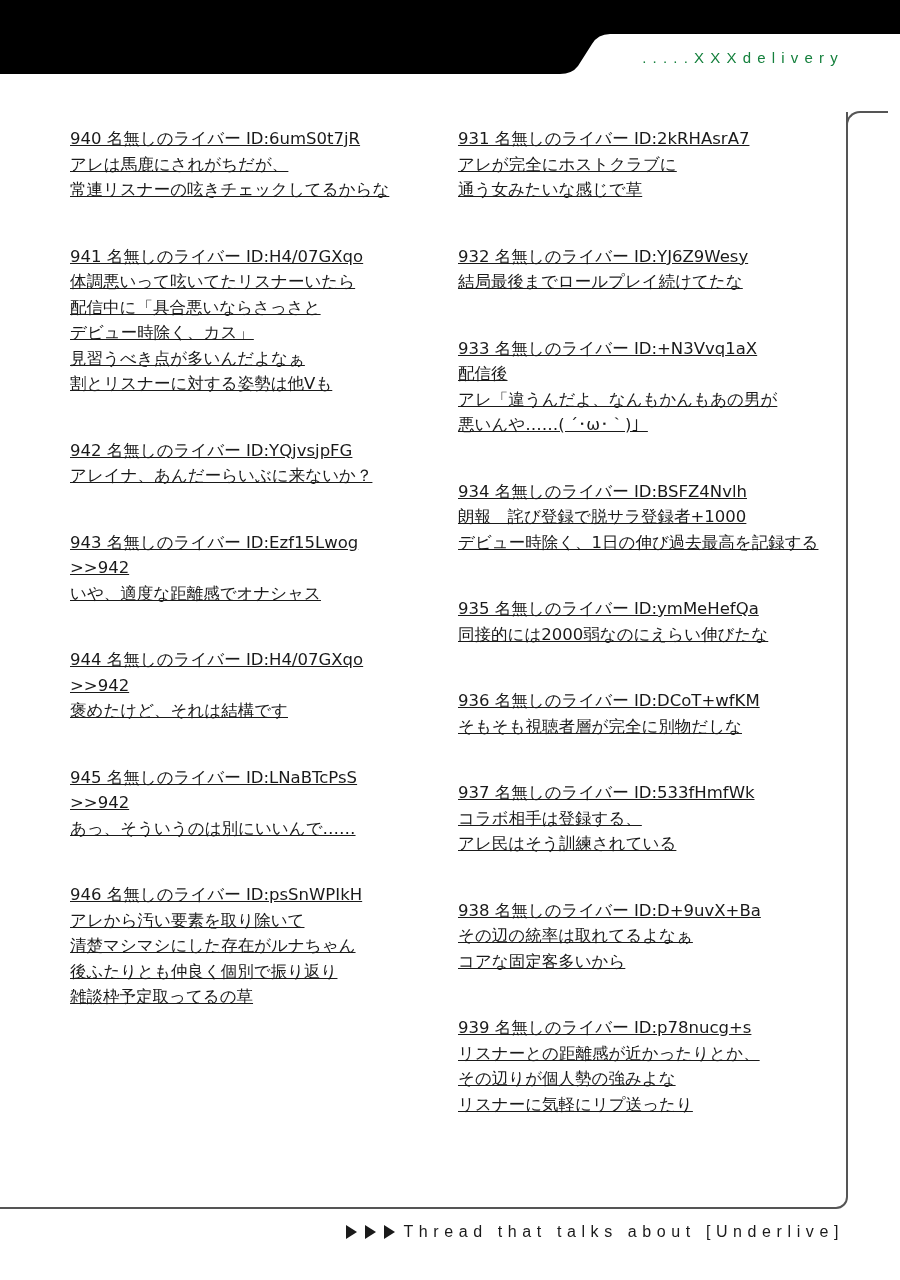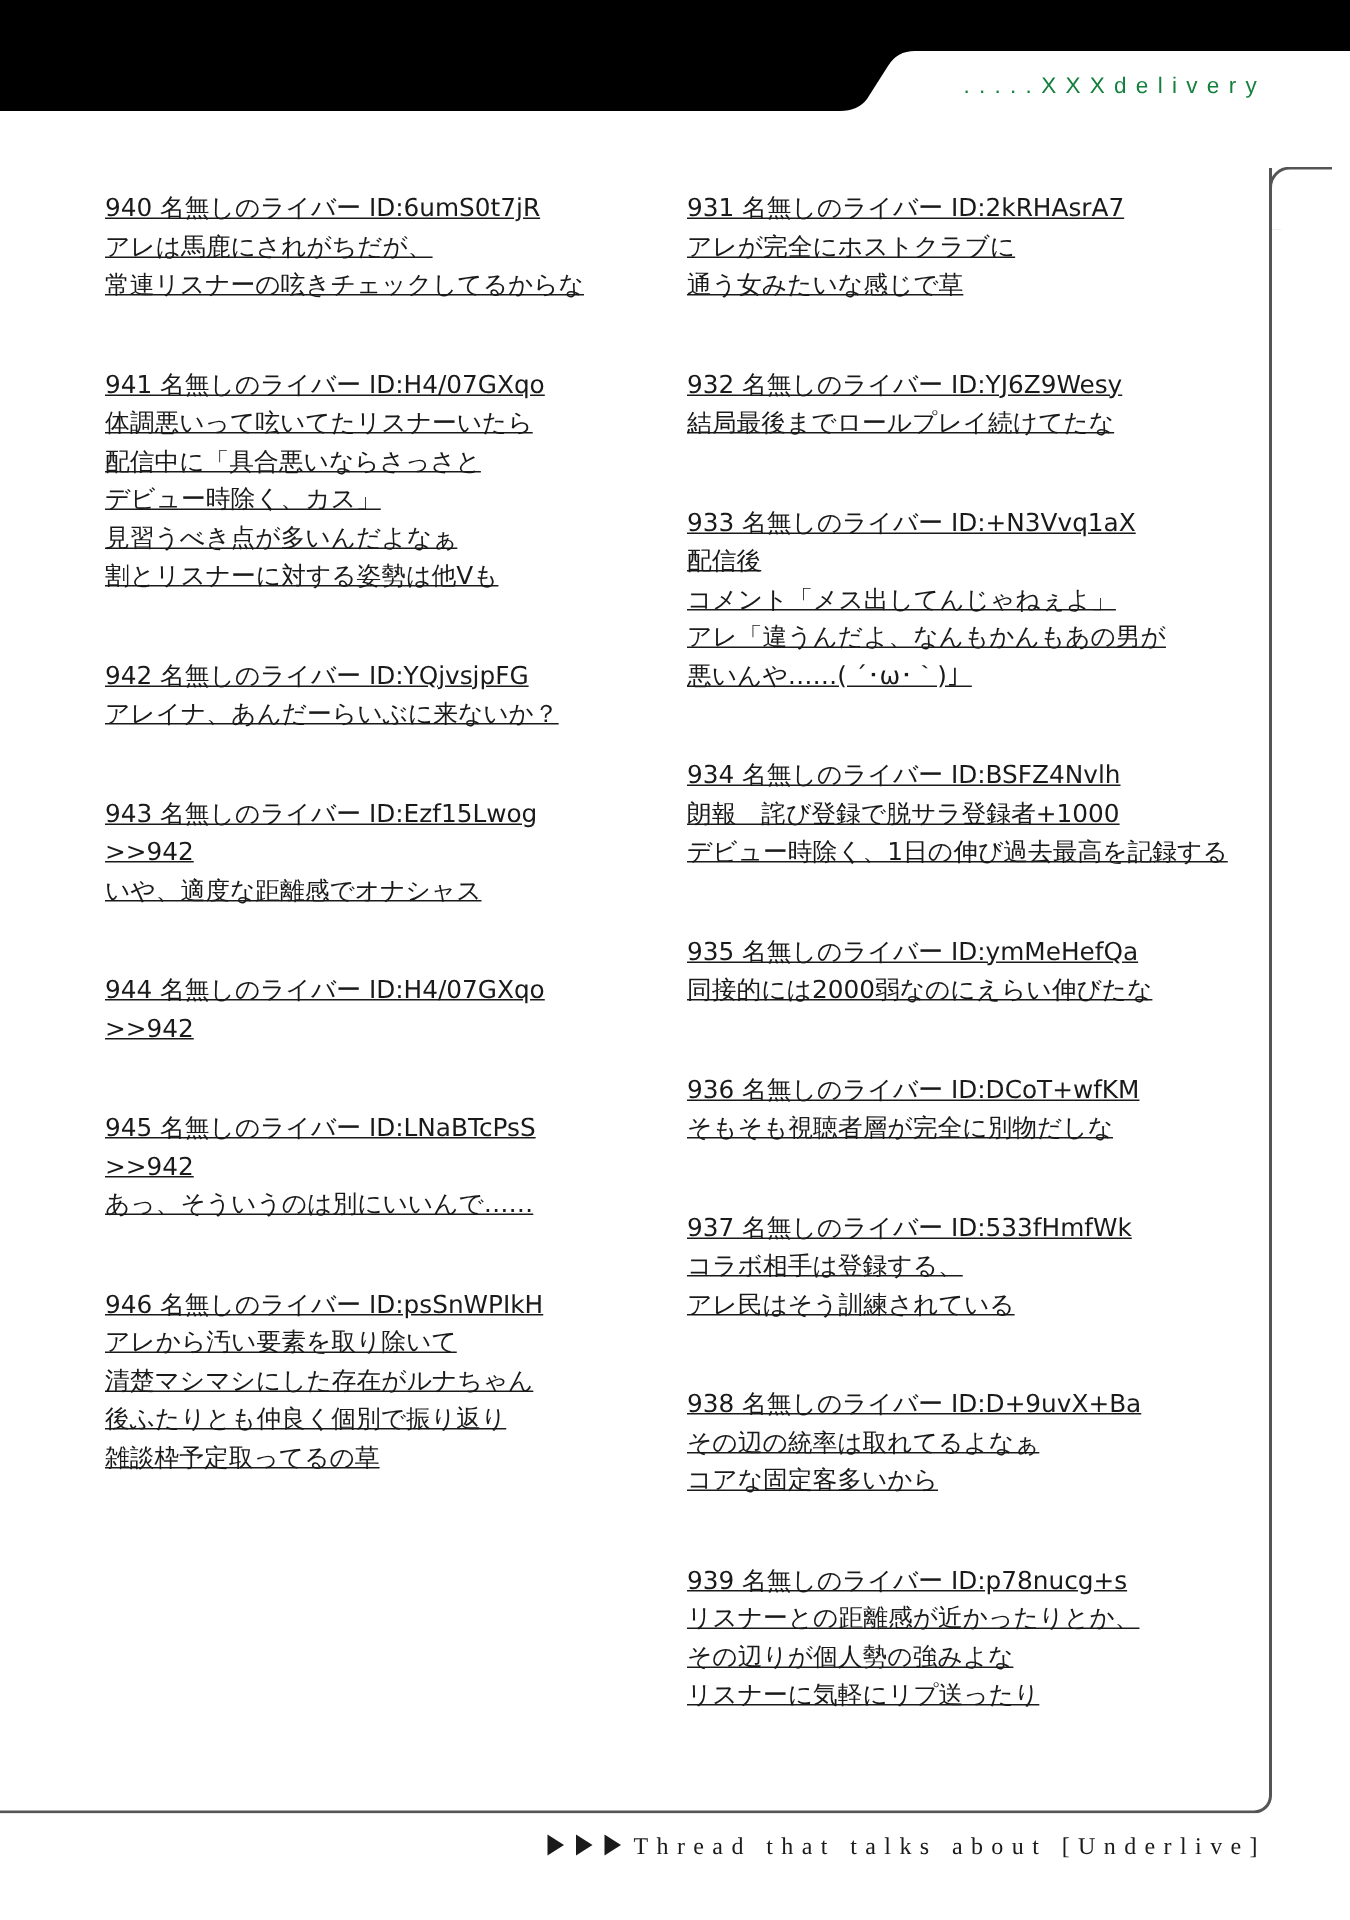--- a/index.html
+++ b/index.html
@@ -13,50 +13,50 @@
       border-bottom-right-radius: 12px; }
     .frame-top-mask { position: absolute; left: 0; top: 100px; width: 846px; height: 20px; background: #fff; }
     .frame-corner { position: absolute; left: 846px; top: 111px; width: 40px; height: 40px;
       border-left: 2px solid #555; border-top: 2px solid #555; border-top-left-radius: 14px; }
     .col { position: absolute; top: 126px; }
     .col.left { left: 70px; width: 370px; }
     .col.right { left: 458px; width: 385px; }
     .post { font-size: 16.5px; line-height: 25.5px; white-space: pre; margin-bottom: 41px; text-decoration: underline; }
     .post-head { display: block; }
     .post-line { display: block; }
-    .footer { position: absolute; right: 56px; top: 1223px; font-family: Liberation Serif, serif;
-      font-size: 16px; letter-spacing: 5.6px; color: #1a1a1a; display: flex; }
+    .footer { position: absolute; right: 56px; top: 1223px; font-family: Liberation Sans, sans-serif;
+      font-size: 16px; letter-spacing: 5.6px; color: #1a1a1a; display: flex; align-items: center; }
     .tri { display: inline-block; width: 0; height: 0; border-top: 7px solid transparent;
       border-bottom: 7px solid transparent; border-left: 11px solid #1a1a1a; margin-right: 8px; }
   </style>
 </head>
 <body>
 
 <svg class="header-black" width="900" height="75" viewBox="0 0 900 75">
   <path d="M0,0 H900 V34 H610 Q598,34 592,44 L578,66 Q572,74 560,74 H0 Z" fill="#000"></path>
 </svg>
 <div class="header-title">.....XXXdelivery</div>
 
 <div class="frame"></div>
 <div class="frame-top-mask"></div>
 <div class="frame-corner"></div>
 
 <div class="col left" id="leftCol">
     <div class="post"><span class="post-head">940 名無しのライバー ID:6umS0t7jR</span><span class="post-line">アレは馬鹿にされがちだが、</span><span class="post-line">常連リスナーの呟きチェックしてるからな</span></div>
     <div class="post"><span class="post-head">941 名無しのライバー ID:H4/07GXqo</span><span class="post-line">体調悪いって呟いてたリスナーいたら</span><span class="post-line">配信中に「具合悪いならさっさと</span><span class="post-line">デビュー時除く、カス」</span><span class="post-line">見習うべき点が多いんだよなぁ</span><span class="post-line">割とリスナーに対する姿勢は他Vも</span></div>
     <div class="post"><span class="post-head">942 名無しのライバー ID:YQjvsjpFG</span><span class="post-line">アレイナ、あんだーらいぶに来ないか？</span></div>
     <div class="post"><span class="post-head">943 名無しのライバー ID:Ezf15Lwog</span><span class="post-line">&gt;&gt;942</span><span class="post-line">いや、適度な距離感でオナシャス</span></div>
-    <div class="post"><span class="post-head">944 名無しのライバー ID:H4/07GXqo</span><span class="post-line">&gt;&gt;942</span></div>
+    <div class="post"><span class="post-head">944 名無しのライバー ID:H4/07GXqo</span><span class="post-line">&gt;&gt;942</span><span class="post-line">褒めたけど、それは結構です</span></div>
     <div class="post"><span class="post-head">945 名無しのライバー ID:LNaBTcPsS</span><span class="post-line">&gt;&gt;942</span><span class="post-line">あっ、そういうのは別にいいんで……</span></div>
     <div class="post"><span class="post-head">946 名無しのライバー ID:psSnWPIkH</span><span class="post-line">アレから汚い要素を取り除いて</span><span class="post-line">清楚マシマシにした存在がルナちゃん</span><span class="post-line">後ふたりとも仲良く個別で振り返り</span><span class="post-line">雑談枠予定取ってるの草</span></div>
   </div>
 <div class="col right" id="rightCol">
     <div class="post"><span class="post-head">931 名無しのライバー ID:2kRHAsrA7</span><span class="post-line">アレが完全にホストクラブに</span><span class="post-line">通う女みたいな感じで草</span></div>
     <div class="post"><span class="post-head">932 名無しのライバー ID:YJ6Z9Wesy</span><span class="post-line">結局最後までロールプレイ続けてたな</span></div>
-    <div class="post"><span class="post-head">933 名無しのライバー ID:+N3Vvq1aX</span><span class="post-line">配信後</span><span class="post-line">コメント「メス出してんじゃねぇよ」</span><span class="post-line">アレ「違うんだよ、なんもかんもあの男が</span><span class="post-line">悪いんや……( ´･ω･｀)」</span></div>
+    <div class="post"><span class="post-head">933 名無しのライバー ID:+N3Vvq1aX</span><span class="post-line">配信後</span><span class="post-line">アレ「違うんだよ、なんもかんもあの男が</span><span class="post-line">悪いんや……( ´･ω･｀)」</span></div>
     <div class="post"><span class="post-head">934 名無しのライバー ID:BSFZ4Nvlh</span><span class="post-line">朗報　詫び登録で脱サラ登録者+1000</span><span class="post-line">デビュー時除く、1日の伸び過去最高を記録する</span></div>
     <div class="post"><span class="post-head">935 名無しのライバー ID:ymMeHefQa</span><span class="post-line">同接的には2000弱なのにえらい伸びたな</span></div>
     <div class="post"><span class="post-head">936 名無しのライバー ID:DCoT+wfKM</span><span class="post-line">そもそも視聴者層が完全に別物だしな</span></div>
     <div class="post"><span class="post-head">937 名無しのライバー ID:533fHmfWk</span><span class="post-line">コラボ相手は登録する、</span><span class="post-line">アレ民はそう訓練されている</span></div>
     <div class="post"><span class="post-head">938 名無しのライバー ID:D+9uvX+Ba</span><span class="post-line">その辺の統率は取れてるよなぁ</span><span class="post-line">コアな固定客多いから</span></div>
     <div class="post"><span class="post-head">939 名無しのライバー ID:p78nucg+s</span><span class="post-line">リスナーとの距離感が近かったりとか、</span><span class="post-line">その辺りが個人勢の強みよな</span><span class="post-line">リスナーに気軽にリプ送ったり</span></div>
   </div>
 
 <div class="footer">
   <span class="tri"></span>

